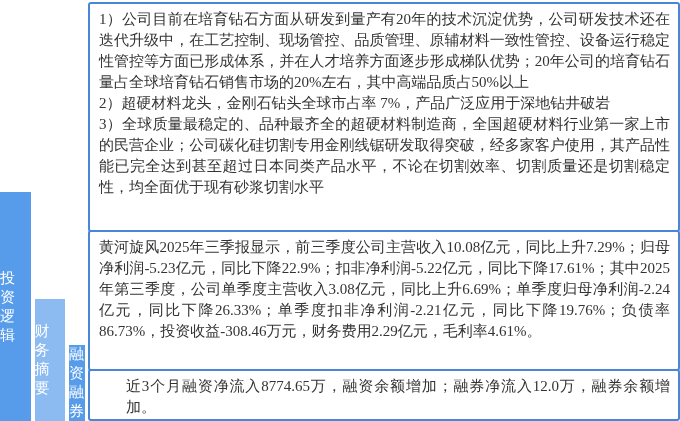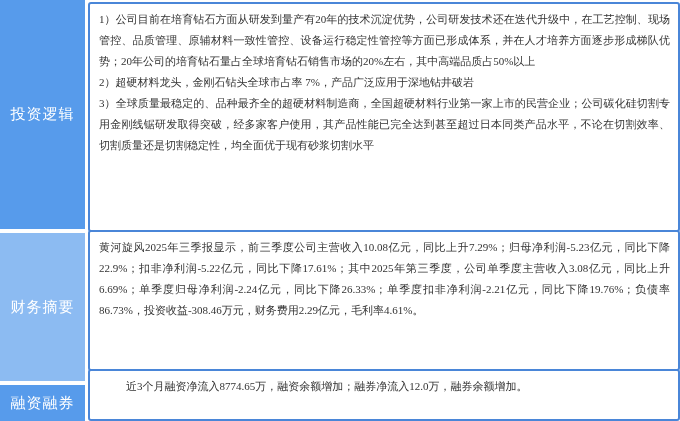--- a/index.html
+++ b/index.html
@@ -14,50 +14,51 @@
     width:680px;height:421px;
     background:#ffffff;
     display:flex;
     font-family:"Liberation Serif","DejaVu Serif",serif;
     overflow:hidden;
   }
   
   .labels{
     width:85px;
     display:flex;
-    flex-direction:column;
+    flex-direction:row;
     gap:4px;
     flex-shrink:0;
+    align-items:flex-end;
   }
   .label{
     display:flex;align-items:center;justify-content:center;
     color:#ffffff;
     font-size:15px;
     letter-spacing:1px;
     font-family:"Liberation Sans","DejaVu Sans",sans-serif;
   }
   .l1{height:229px;background:var(--label-blue);}
-  .l2{height:148px;background:var(--label-blue-light);}
+  .l2{height:122px;background:var(--label-blue-light);}
   .l3{flex:1;background:var(--label-blue);}
   
   .contents{
     flex:1;
     margin-left:3px;
     margin-top:2px;
     height:419px;
     display:flex;
     flex-direction:column;
   }
   .content{
     background:#ffffff;
     border:2px solid var(--border-blue);
     border-radius:3px;
     padding:5px 8px 4px 9px;
     color:var(--text);
-    font-size:11px;
+    font-size:15px;
     line-height:21px;
     text-align:justify;
     overflow:hidden;
   }
   .content p{margin:0;}
   .content + .content{margin-top:-2px;}
   .c1{height:230px;}
   .c2{height:141px;}
   .c3{flex:1;padding-left:36px;}
 </style>

